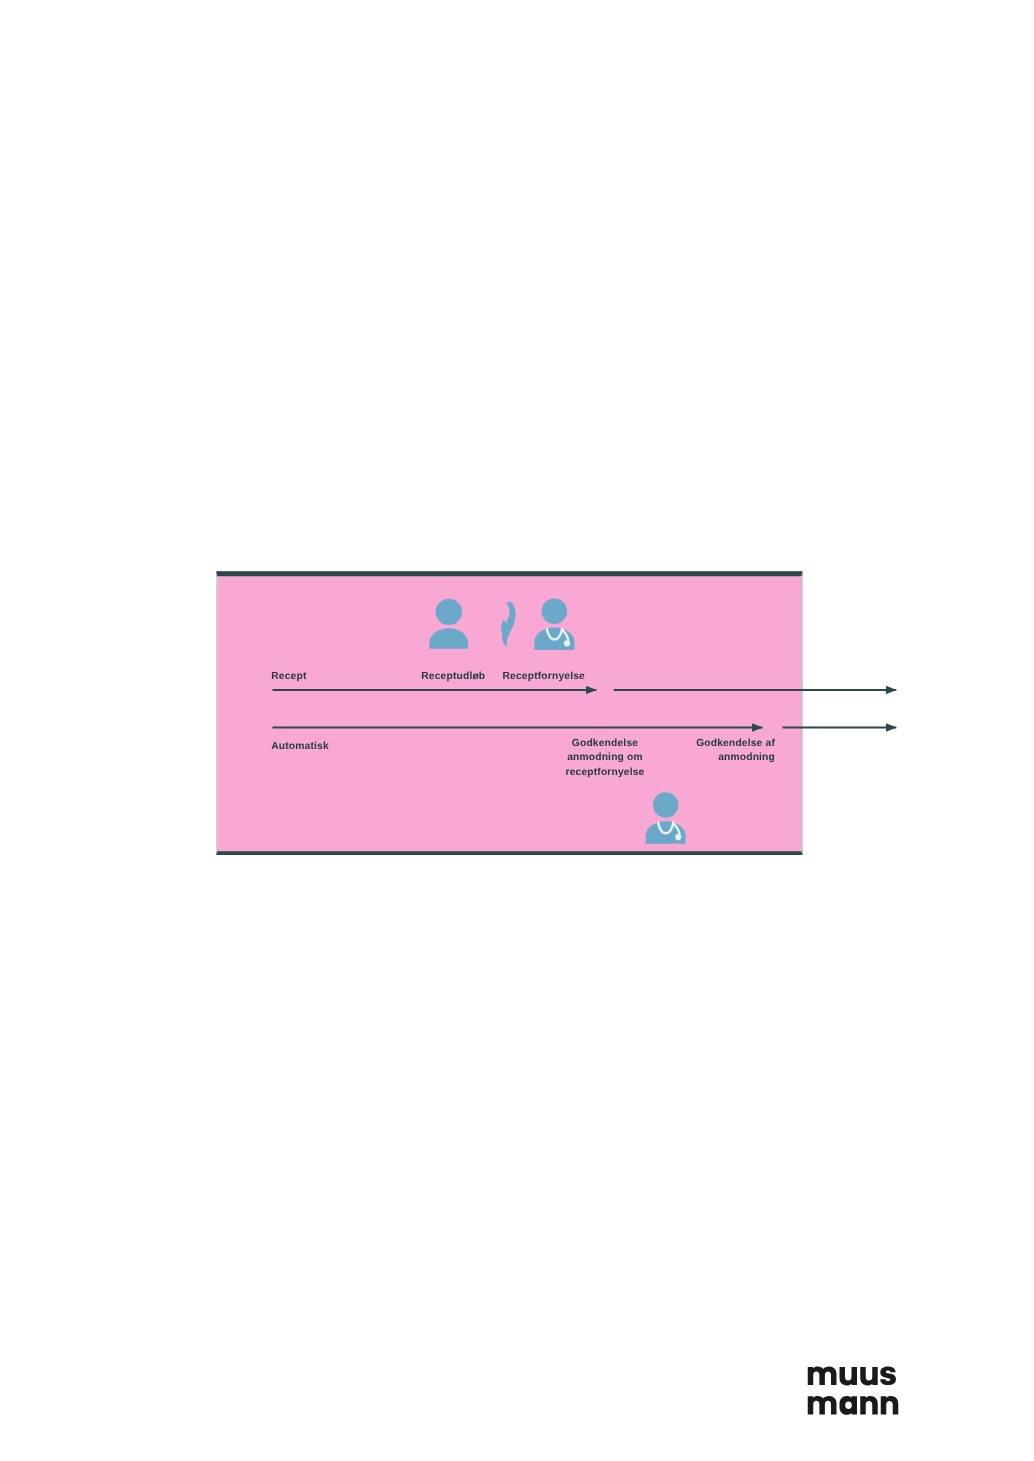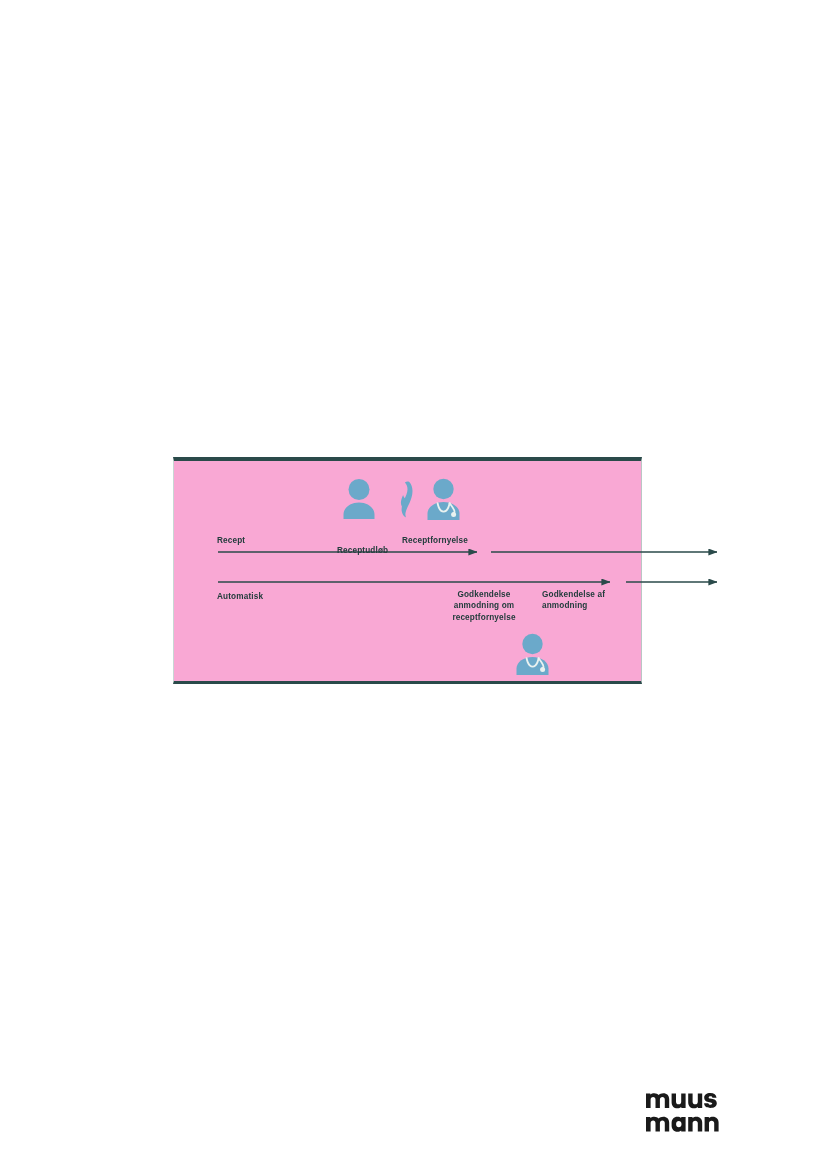--- a/index.html
+++ b/index.html
@@ -71,25 +71,25 @@
     color: #223c3c;
     font-size: 8.2px;
     font-weight: bold;
     letter-spacing: 0.15px;
     line-height: 11.3px;
     white-space: nowrap;
   }
   .lbl.wrap { white-space: normal; }
 
   .lbl-recept            { left: 43px;  top: 74px; }
-  .lbl-receptudloeb      { left: 163px; top: 84px; }
+  .lbl-receptudloeb      { left: 163px; top: 74px; }
   .lbl-receptfornyelse   { left: 228px; top: 74px; }
   .lbl-dosisrecept       { left: 43px;  top: 130px; }
   .lbl-automatisk        { left: 272px; top: 128px; width: 76px; text-align: center; }
-  .lbl-godkendelse       { left: 368px; top: 128px; width: 78px; text-align: left; }
+  .lbl-godkendelse       { left: 368px; top: 128px; width: 78px; text-align: right; }
 
   
   .arrow-layer {
     position: absolute;
     left: 0; top: 0;
     width: 591px;
     height: 227px;
     pointer-events: none;
   }
 

